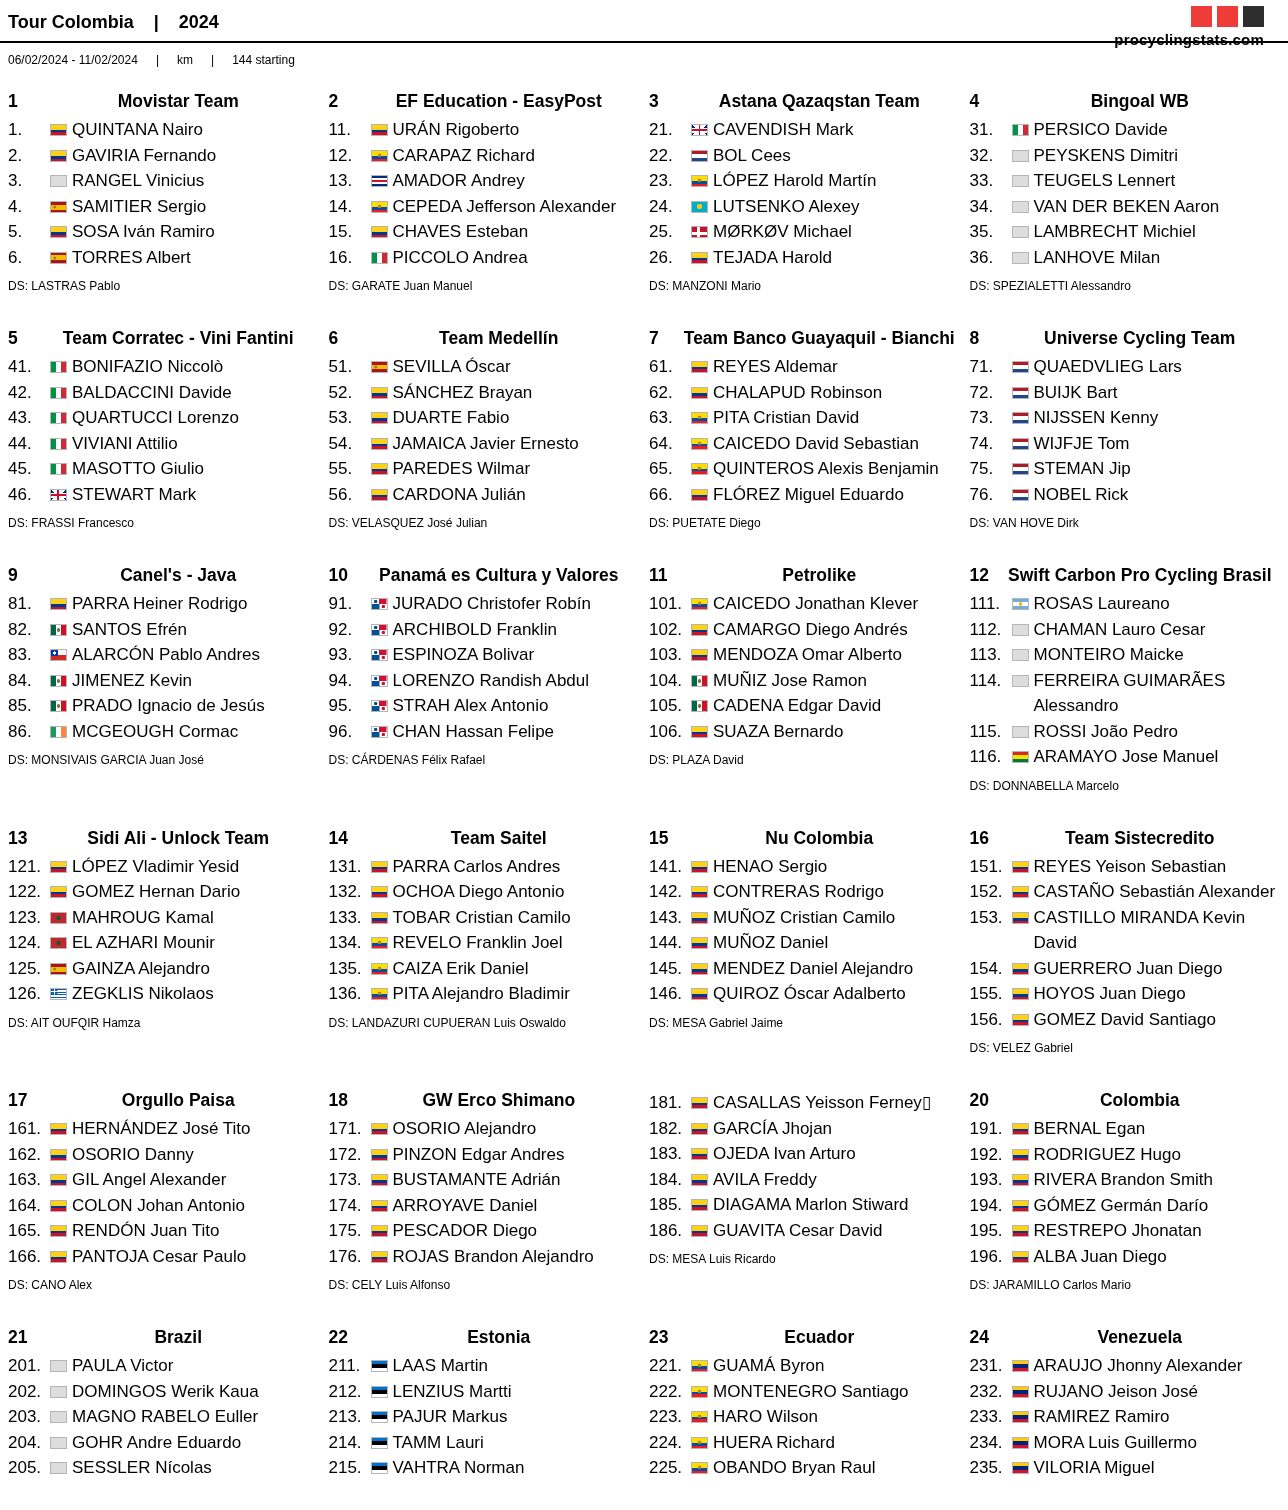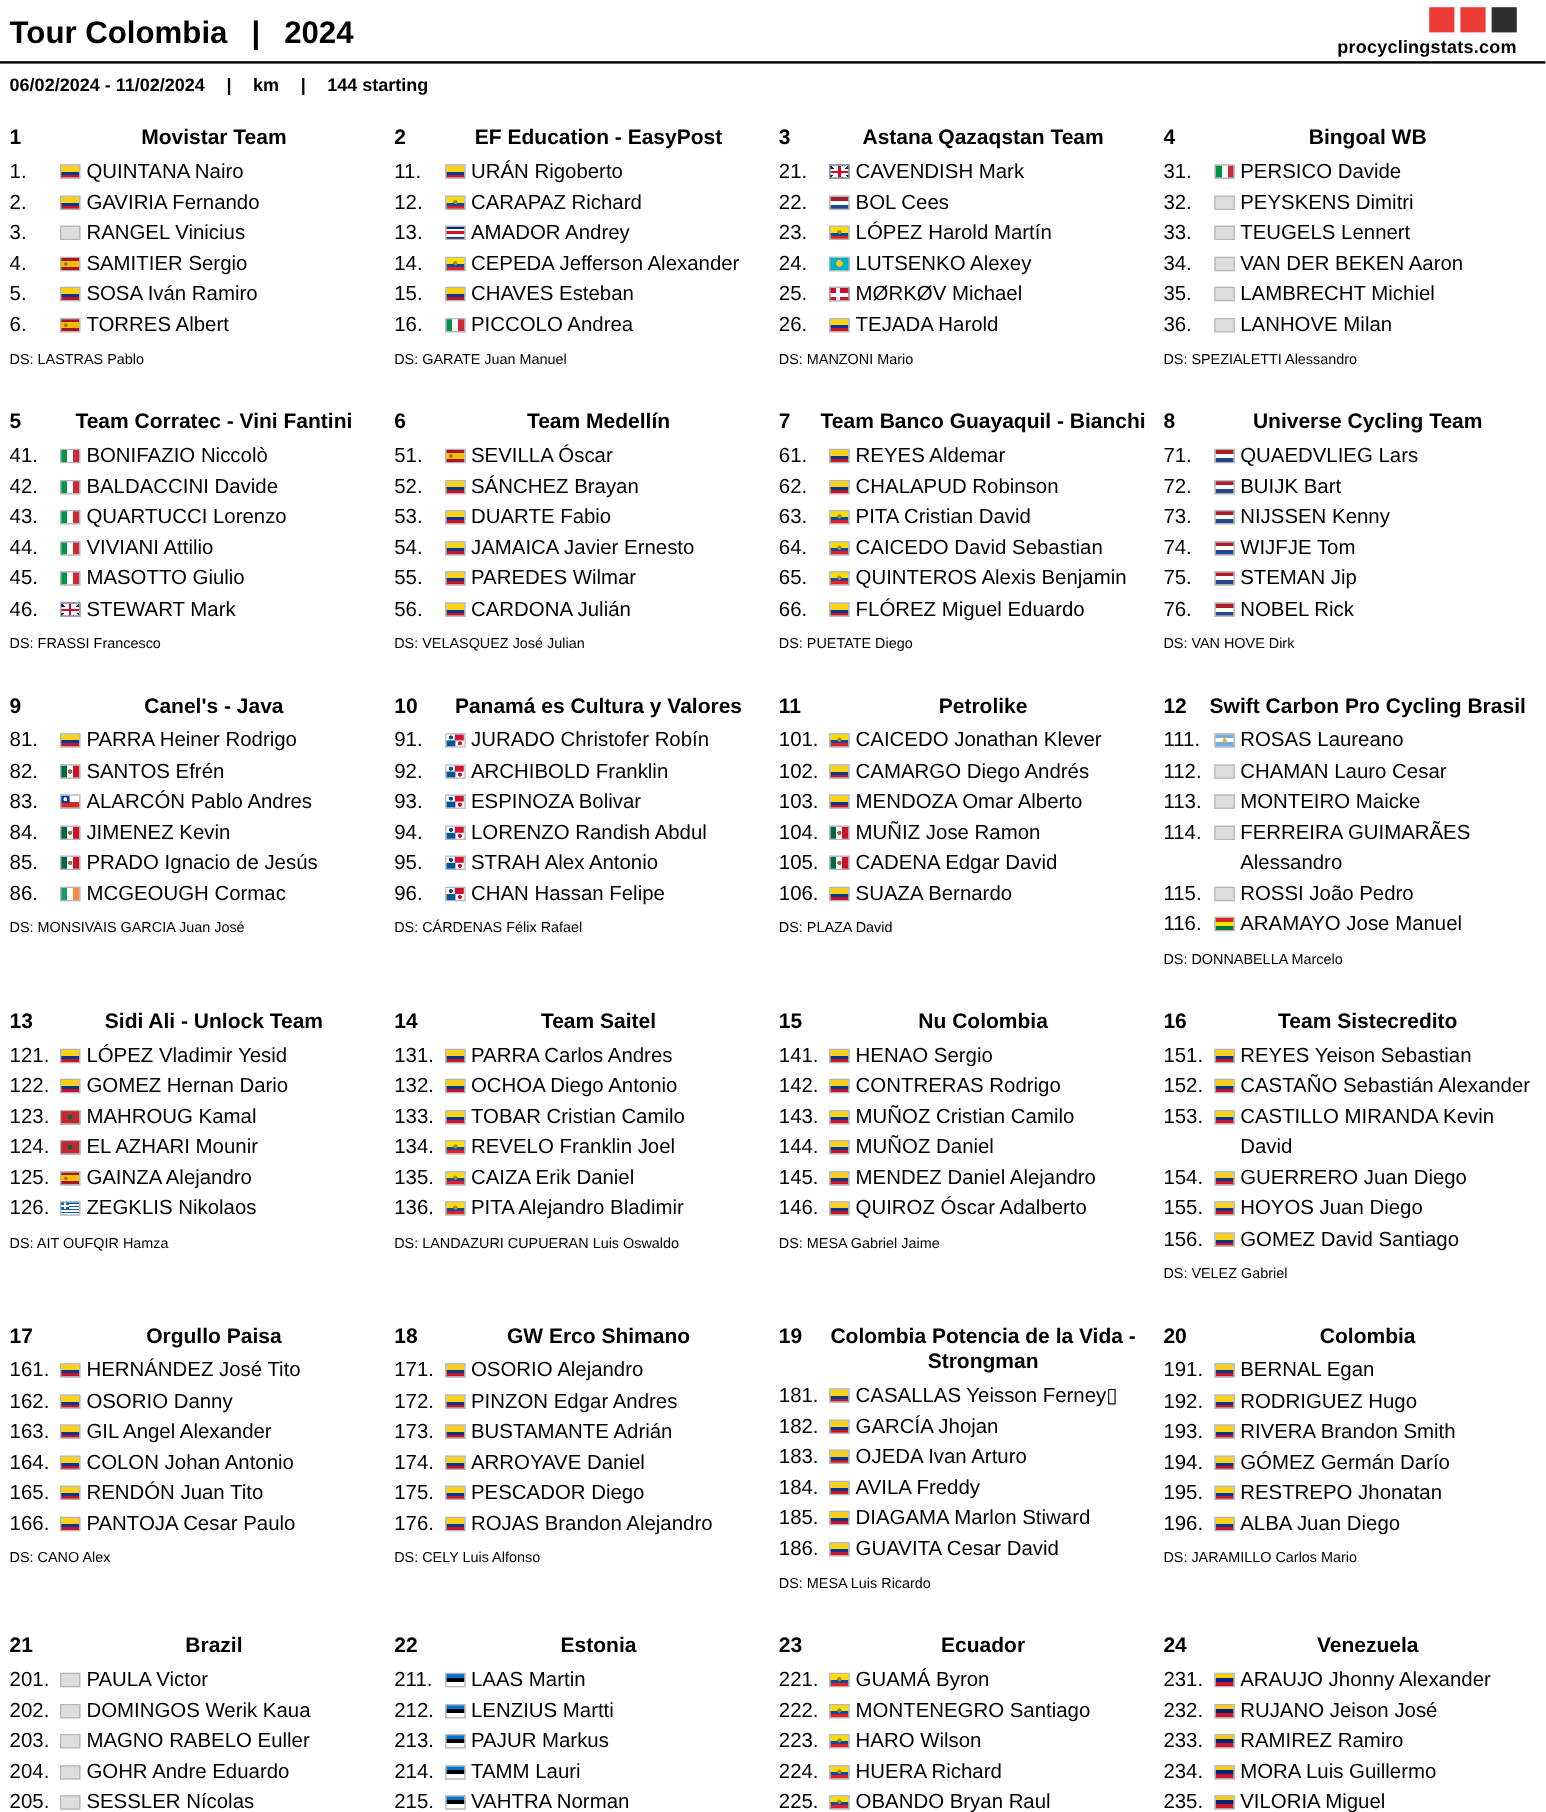--- a/index.html
+++ b/index.html
@@ -1,28 +1,28 @@
 <!DOCTYPE html>
 <html><head>
 <meta charset="utf-8">
 <style>
   html,body{margin:0;padding:0;background:#fff;color:#000;}
   body{width:1288px;font-family:"Liberation Sans","DejaVu Sans",sans-serif;}
 
   
   .page-header{position:relative;padding:12px 8px 8px;border-bottom:2px solid #000;}
-  .title-line{font-size:26px;font-weight:bold;}
+  .title-line{font-size:18px;font-weight:bold;}
   .title-sep{margin:0 20px;font-weight:bold;}
   .logo{position:absolute;top:6px;right:24px;text-align:right;}
   .logo-squares{display:flex;gap:5px;justify-content:flex-end;margin-bottom:4px;}
   .sq{width:21px;height:21px;}
   .sq-red{background:#ee3c38;}
   .sq-dark{background:#2e2e2e;}
   .logo-text{font-weight:bold;font-size:15px;letter-spacing:0.2px;}
-  .info-bar{padding:10px 8px 12px;font-size:15px;font-weight:bold;}
+  .info-bar{padding:10px 8px 12px;font-size:12px;}
   .info-sep{margin:0 18px;}
 
   
   .teams{display:grid;grid-template-columns:repeat(4,1fr);column-gap:10px;row-gap:32px;padding:12px 8px 24px;align-items:start;}
   .team-header{display:flex;font-weight:bold;font-size:17.5px;line-height:21px;margin-bottom:5px;}
   .team-num{flex:0 0 30px;}
   .team-name{flex:1;text-align:center;}
   .riders{list-style:none;margin:0;padding:0;}
   .rider-row{display:flex;align-items:flex-start;font-size:17px;line-height:25.5px;}
   .rider-num{flex:0 0 42px;}
@@ -794,24 +794,20 @@
         </li>
         <li class="rider-row">
           <span class="rider-num">176.</span>
           <span class="flag flag-co"></span>
           <span class="rider-name">ROJAS Brandon Alejandro</span>
         </li>
       </ul>
       <div class="ds-line">DS: CELY Luis Alfonso</div>
     </section>
     <section class="team-block">
-      <div class="team-header">
-        <span class="team-num">19</span>
-        <span class="team-name">Colombia Potencia de la Vida - Strongman</span>
-      </div>
       <ul class="riders">
         <li class="rider-row">
           <span class="rider-num">181.</span>
           <span class="flag flag-co"></span>
           <span class="rider-name">CASALLAS Yeisson Ferney▯</span>
         </li>
         <li class="rider-row">
           <span class="rider-num">182.</span>
           <span class="flag flag-co"></span>
           <span class="rider-name">GARCÍA Jhojan</span>

